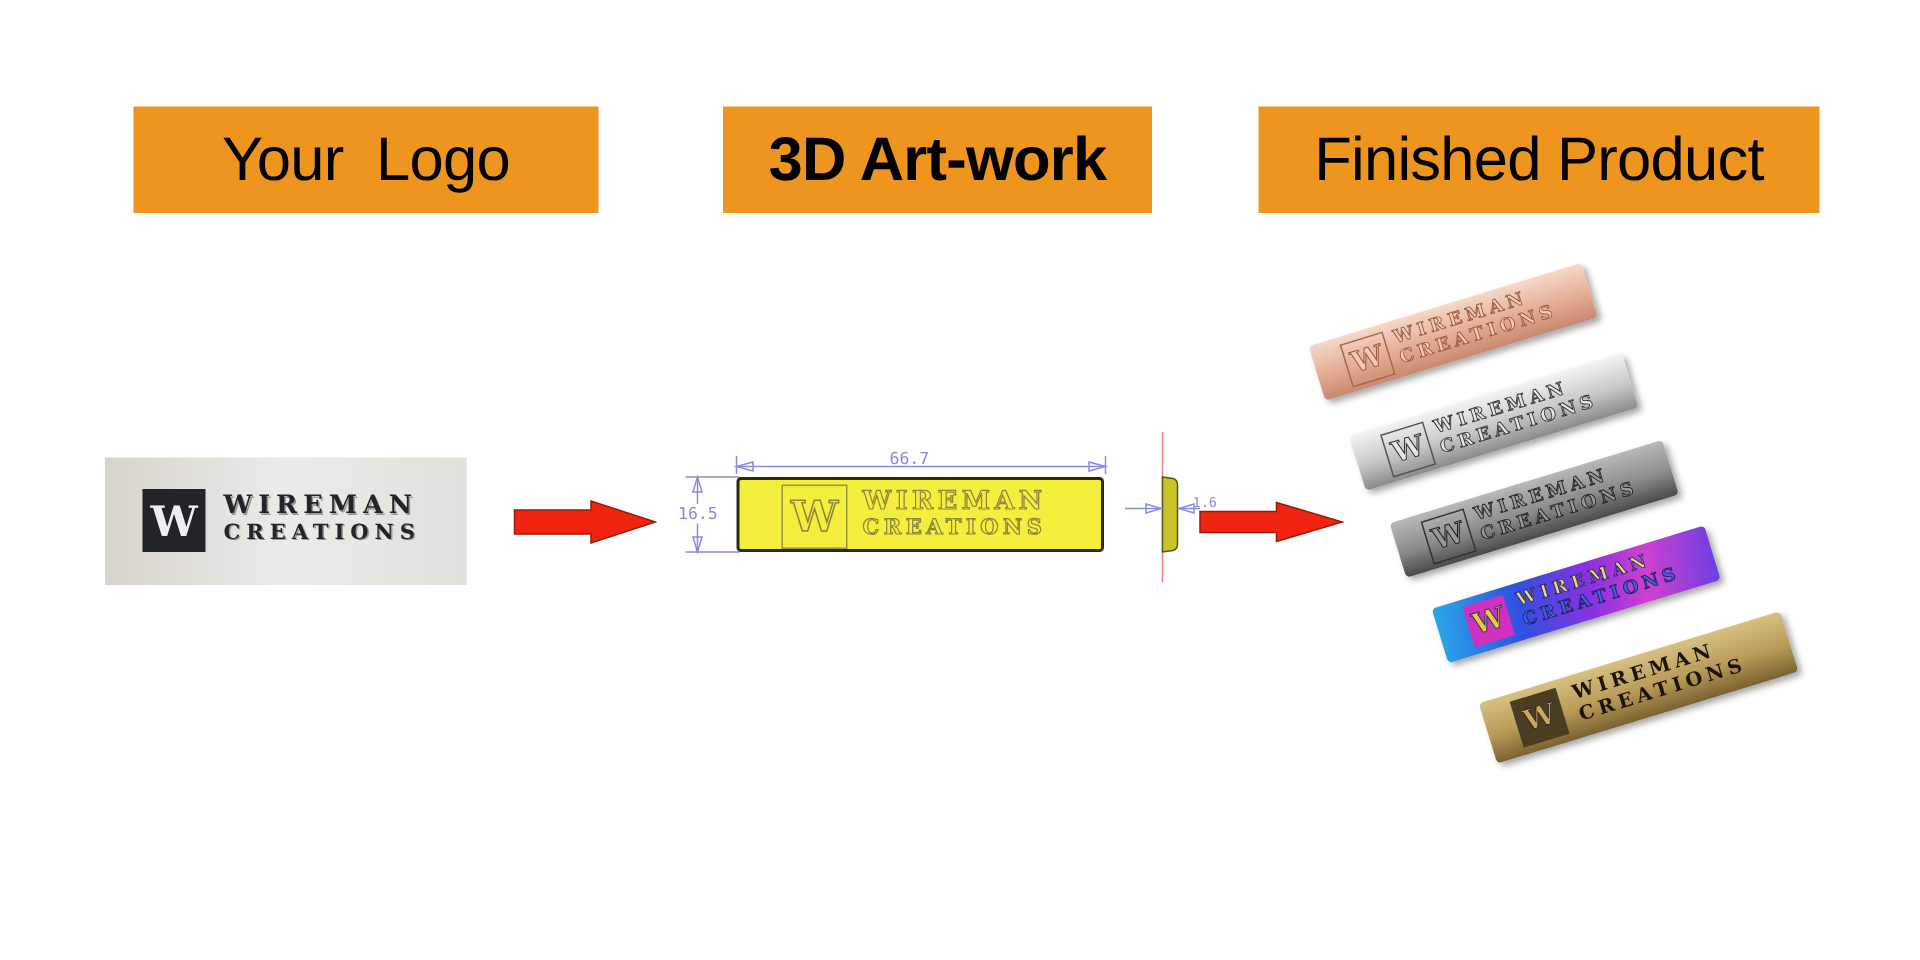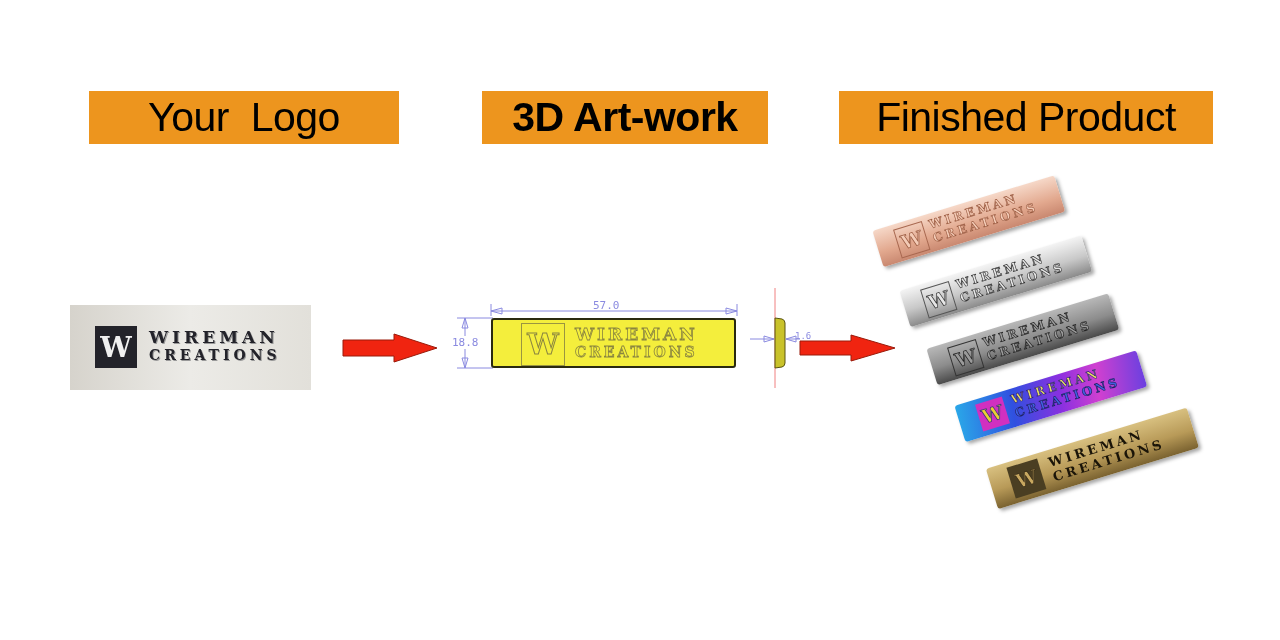--- a/index.html
+++ b/index.html
@@ -1,17 +1,17 @@
 <!DOCTYPE html>
 <html><head>
 <meta charset="utf-8">
 <style>
   html, body { margin:0; padding:0; }
   body { width:1280px; height:640px; background:#ffffff; position:relative; overflow:hidden; font-family:"Liberation Sans", sans-serif; }
-  .hdr { position:absolute; top:71px; height:53px; background:#ED951E; color:#000; font-size:41px; display:flex; align-items:center; justify-content:center; letter-spacing:-0.5px; white-space:pre;margin-top:20px; }
+  .hdr { position:absolute; top:71px; height:71px; background:#ED951E; color:#000; font-size:41px; display:flex; align-items:center; justify-content:center; letter-spacing:-0.5px; white-space:pre; }
   .arrow { position:absolute; }
   .logo-box { position:absolute; left:70px; top:305px; width:241px; height:85px; background:linear-gradient(90deg,#d6d3cc 0%,#ecebe7 50%,#e2e0da 100%); }
   .logo-w { position:absolute; left:25px; top:21px; width:42px; height:42px; background:#23232a; color:#f0f0f0; font-family:"DejaVu Serif", serif; font-weight:bold; font-size:28px; display:flex; align-items:center; justify-content:center; }
   .logo-t { position:absolute; left:79px; font-family:"DejaVu Serif", serif; font-weight:bold; color:#23232a; letter-spacing:4px; text-shadow:1px 1px 0 #999; }
   .art { position:absolute; left:491px; top:318px; width:245px; height:50px; background:#f4ee3c; border:2px solid #2a2a10; border-radius:3px; box-sizing:border-box; }
   .art-w { position:absolute; left:28px; top:3px; width:42px; height:41px; border:1px solid #9a9540; color:#f4ee3c; font-family:"DejaVu Serif", serif; font-weight:bold; font-size:28px; display:flex; align-items:center; justify-content:center; -webkit-text-stroke:1px #8a8540; }
   .art-t { position:absolute; left:82px; font-family:"DejaVu Serif", serif; font-weight:bold; color:#f4ee3c; -webkit-text-stroke:0.8px #8a8540; letter-spacing:3px; }
   .dim { position:absolute; color:#8a8ae0; font-size:11px; font-family:"DejaVu Sans Mono", monospace; }
   .plate { position:absolute; width:190px; height:38px; border-radius:3px; box-shadow:2px 3px 4px rgba(0,0,0,0.35); transform-origin:left center; }
   .plate .pw { position:absolute; left:20px; top:5px; width:28px; height:28px; display:flex; align-items:center; justify-content:center; font-family:"DejaVu Serif", serif; font-weight:bold; font-size:19px; }
@@ -36,30 +36,30 @@
 
 <div>
 
   <svg style="position:absolute;left:488px;top:302px;" width="252" height="14">
     <line x1="3" y1="9" x2="249" y2="9" stroke="#8a8ae0" stroke-width="1"></line>
     <polygon points="3,9 14,6 14,12" fill="none" stroke="#8a8ae0"></polygon>
     <polygon points="249,9 238,6 238,12" fill="none" stroke="#8a8ae0"></polygon>
     <line x1="3" y1="2" x2="3" y2="14" stroke="#8a8ae0"></line>
     <line x1="249" y1="2" x2="249" y2="14" stroke="#8a8ae0"></line>
   </svg>
-  <div class="dim" style="left:593px;top:299px;">57.0</div>
+  <div class="dim" style="left:593px;top:299px;">66.7</div>
 
   <svg style="position:absolute;left:455px;top:316px;" width="40" height="54">
     <line x1="10" y1="2" x2="10" y2="52" stroke="#8a8ae0"></line>
     <line x1="2" y1="2" x2="38" y2="2" stroke="#8a8ae0"></line>
     <line x1="2" y1="52" x2="38" y2="52" stroke="#8a8ae0"></line>
     <polygon points="10,2 7,12 13,12" fill="none" stroke="#8a8ae0"></polygon>
     <polygon points="10,52 7,42 13,42" fill="none" stroke="#8a8ae0"></polygon>
   </svg>
-  <div class="dim" style="left:452px;top:336px;background:#fff;">18.8</div>
+  <div class="dim" style="left:452px;top:336px;background:#fff;">16.5</div>
 
   <div class="art">
     <div class="art-w">W</div>
     <div class="art-t" style="top:4px;font-size:17px;">WIREMAN</div>
     <div class="art-t" style="top:24px;font-size:14px;">CREATIONS</div>
   </div>
 
   <svg style="position:absolute;left:750px;top:288px;" width="60" height="100">
     <line x1="25" y1="0" x2="25" y2="100" stroke="#f08080" stroke-width="1"></line>
     <path d="M25,30 L32,31 Q35,32 35,35 L35,75 Q35,78 32,79 L25,80 Z" fill="#c9c22a" stroke="#5a5410"></path>

